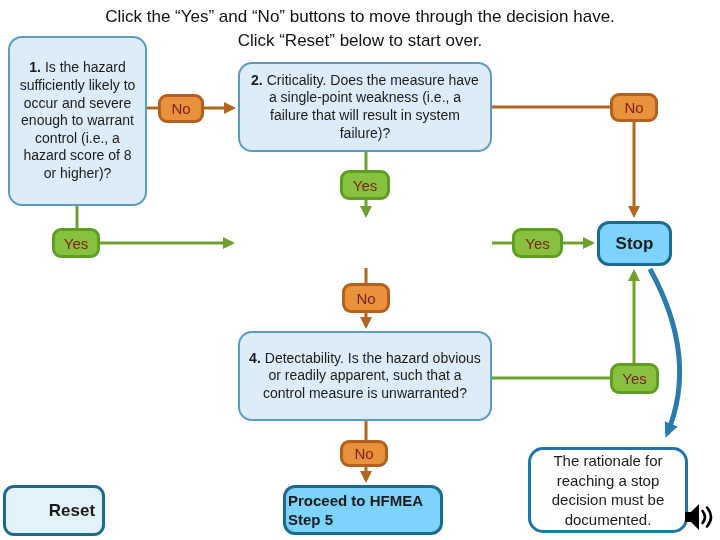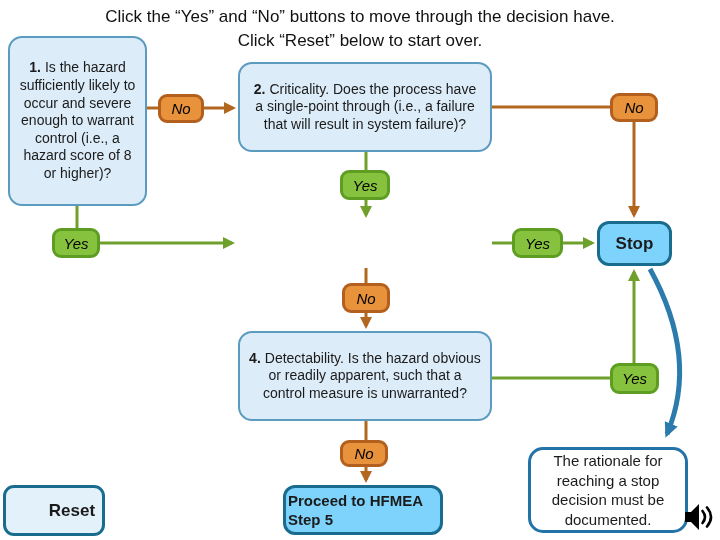--- a/index.html
+++ b/index.html
@@ -15,21 +15,21 @@
   .qbox{
     position:absolute;box-sizing:border-box;
     background:#DCECF8;border:2px solid #5B9BC0;border-radius:14px;
     display:flex;align-items:center;justify-content:center;
     text-align:center;font-size:14px;line-height:1.26;padding:4px 8px;
   }
   .qnum{font-weight:700;margin-right:4px;}
   .btn{
     position:absolute;box-sizing:border-box;border-radius:9px;
     display:flex;align-items:center;justify-content:center;
-    font-size:15px;color:#000000;cursor:pointer;font-style:italic;
+    font-size:15px;color:#7f1d1d;cursor:pointer;
   }
   .btn-no{background:#E8923C;border:3px solid #B35F1D;}
   .btn-yes{background:#86C23D;border:3px solid #5D9E22;}
   .terminal{
     position:absolute;box-sizing:border-box;
     background:#7dd3fc;border:3px solid #1A6C8F;border-radius:12px;
     display:flex;align-items:center;justify-content:center;
     text-align:left;font-weight:700;
   }
   .ctrl{
@@ -92,21 +92,21 @@
   <div class="title">
     <div>Click the “Yes” and “No” buttons to move through the decision have.</div>
     <div>Click “Reset” below to start over.</div>
   </div>
 
   <div class="qbox" style="left:8px;top:36px;width:139px;height:170px;">
     <div><b class="qnum">1.</b><span>Is the hazard sufficiently likely to occur and severe enough to warrant control (i.e., a hazard score of 8 or higher)?</span></div>
   </div>
 
   <div class="qbox" style="left:238px;top:62px;width:254px;height:90px;">
-    <div><b class="qnum">2.</b><span>Criticality. Does the process have a single-point through (i.e., a failure that will result in system failure)?</span></div>
+    <div><b class="qnum">2.</b><span>Criticality. Does the measure have a single-point weakness (i.e., a failure that will result in system failure)?</span></div>
   </div>
 
 
   <div class="qbox" style="left:238px;top:331px;width:254px;height:90px;">
     <div><b class="qnum">4.</b><span>Detectability. Is the hazard obvious or readily apparent, such that a control measure is unwarranted?</span></div>
   </div>
 
   <div class="btn btn-no" style="left:158px;top:94px;width:46px;height:29px;">No</div>
   <div class="btn btn-no" style="left:610px;top:93px;width:48px;height:29px;">No</div>
   <div class="btn btn-yes" style="left:340px;top:170px;width:50px;height:30px;">Yes</div>

